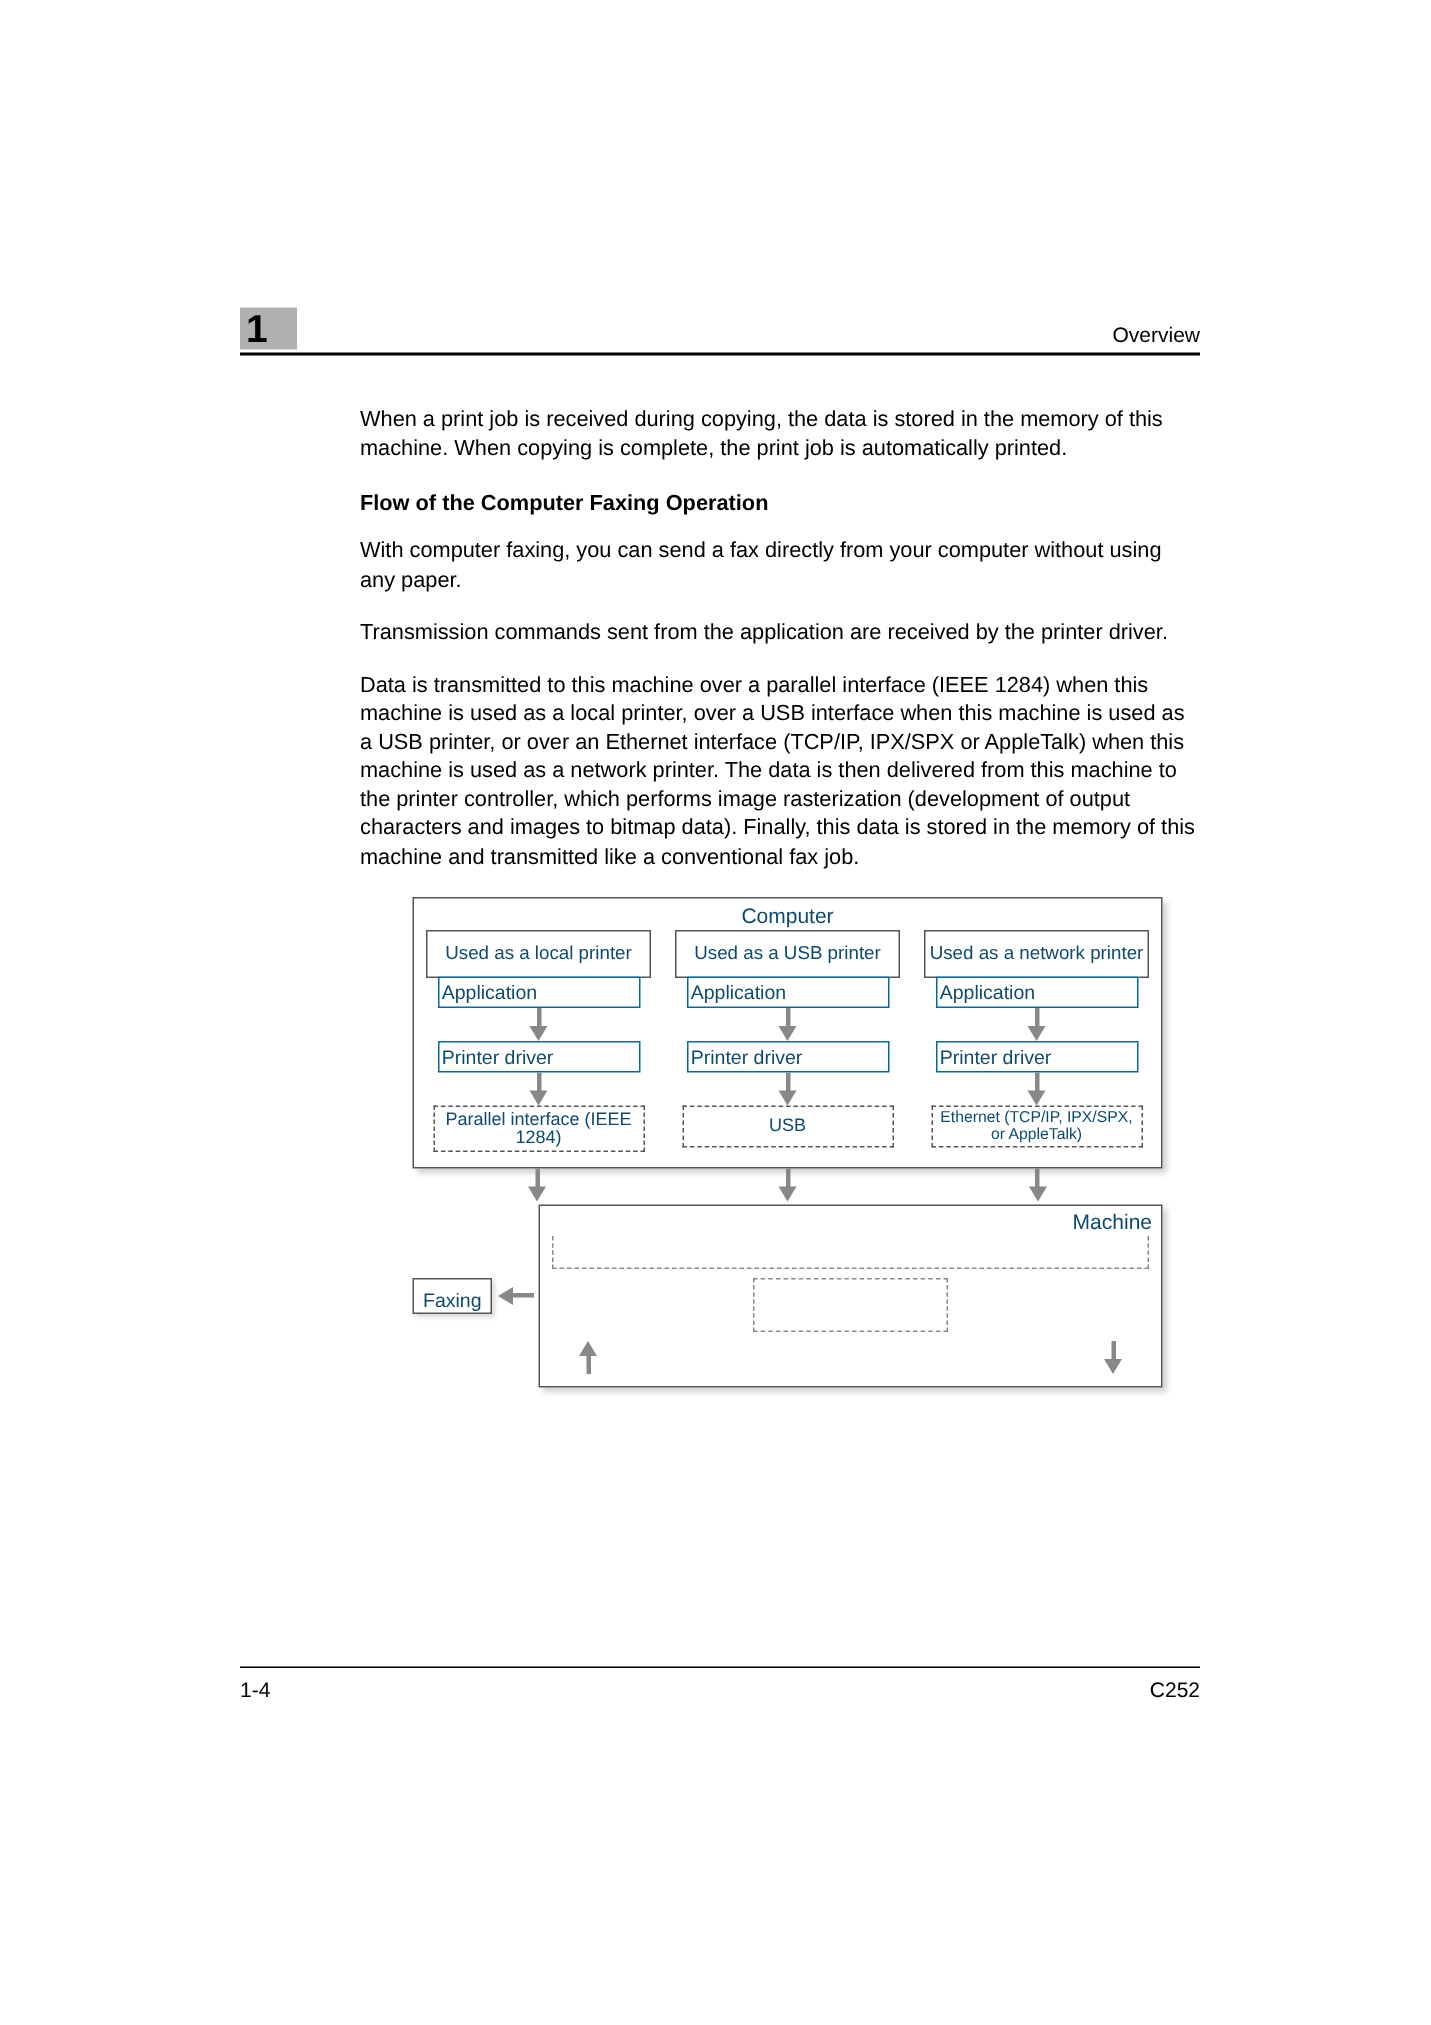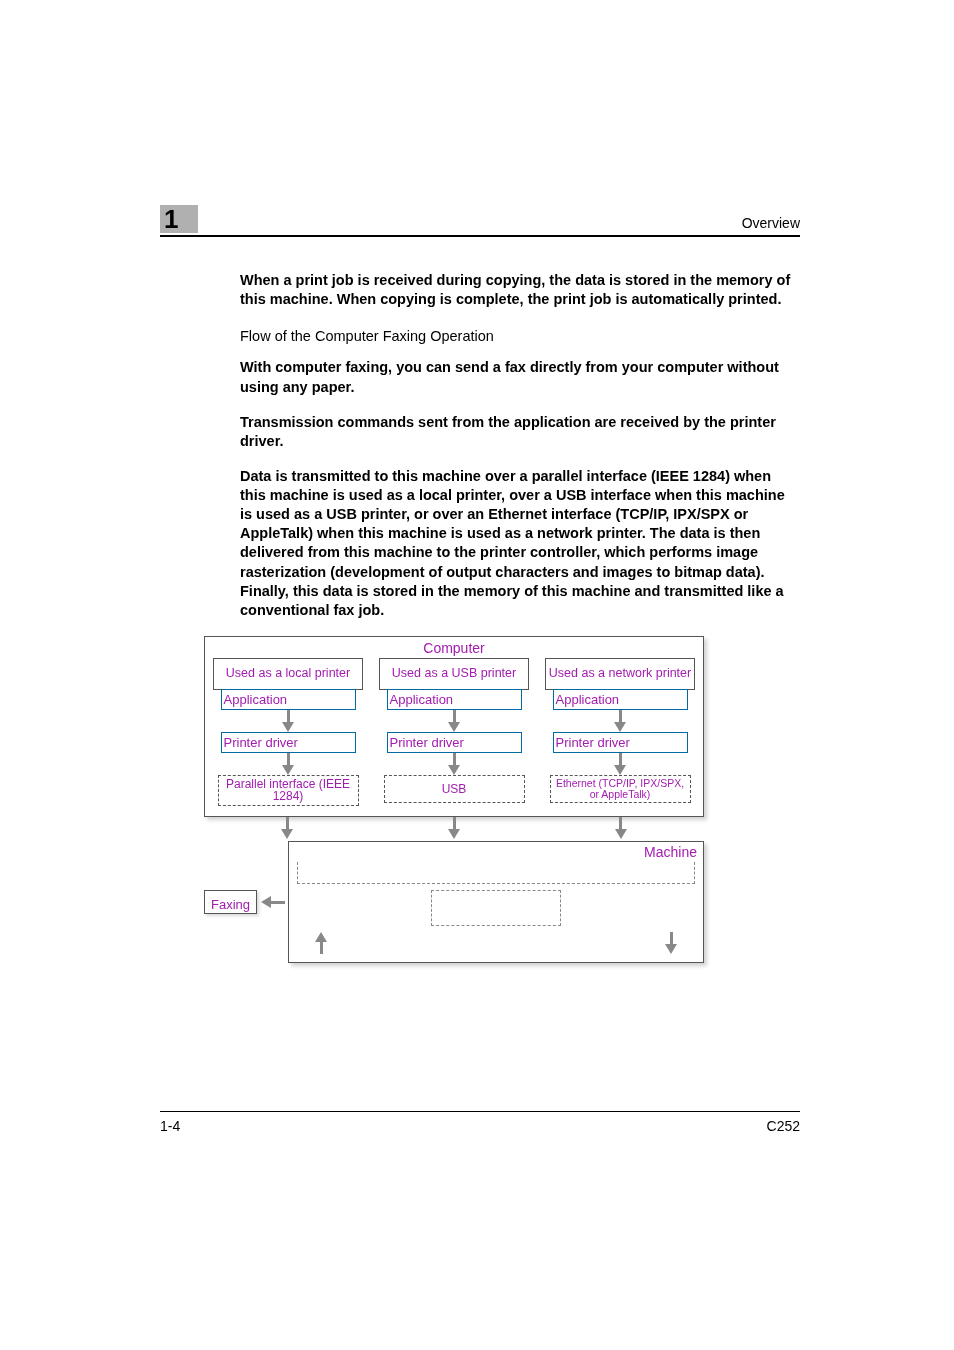--- a/index.html
+++ b/index.html
@@ -43,27 +43,27 @@
   .header-title {
     font-size: 14px;
     padding-bottom: 2px;
   }
   .content {
     margin-left: 80px;
     width: 560px;
     font-size: 14.5px;
     line-height: 1.32;
   }
-  .content p { margin-bottom: 16px; font-weight: bold; }
-  .content .section-heading { font-weight: normal; margin-bottom: 12px; margin-top: 18px; }
+  .content p { margin-bottom: 16px; }
+  .content .section-heading { font-weight: bold; margin-bottom: 12px; margin-top: 18px; }
   .diagram {
-    margin-left: 44px;
+    margin-left: 115px;
     width: 500px;
     font-size: 13px;
-    color: #a21caf;
+    color: #0c4a6e;
     position: relative;
   }
   .computer-box {
     border: 1.5px solid #555;
     box-shadow: 3px 3px 4px rgba(0,0,0,0.18);
     padding: 3px 8px 10px 8px;
     background: #fff;
   }
   .computer-label { text-align: center; font-size: 14px; margin-bottom: 2px; }
   .cols {

